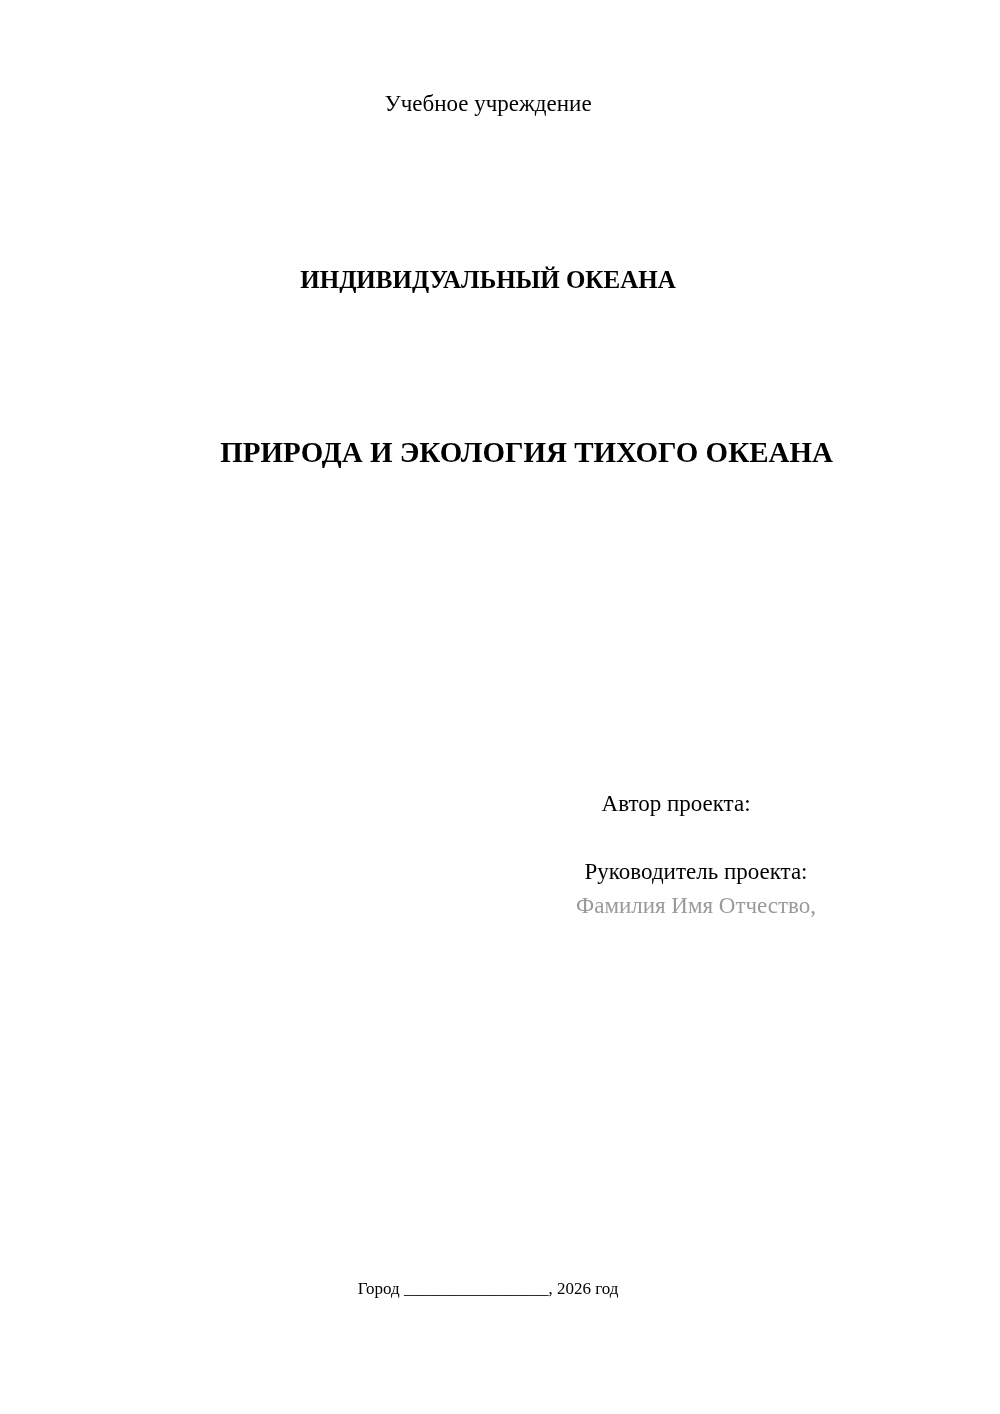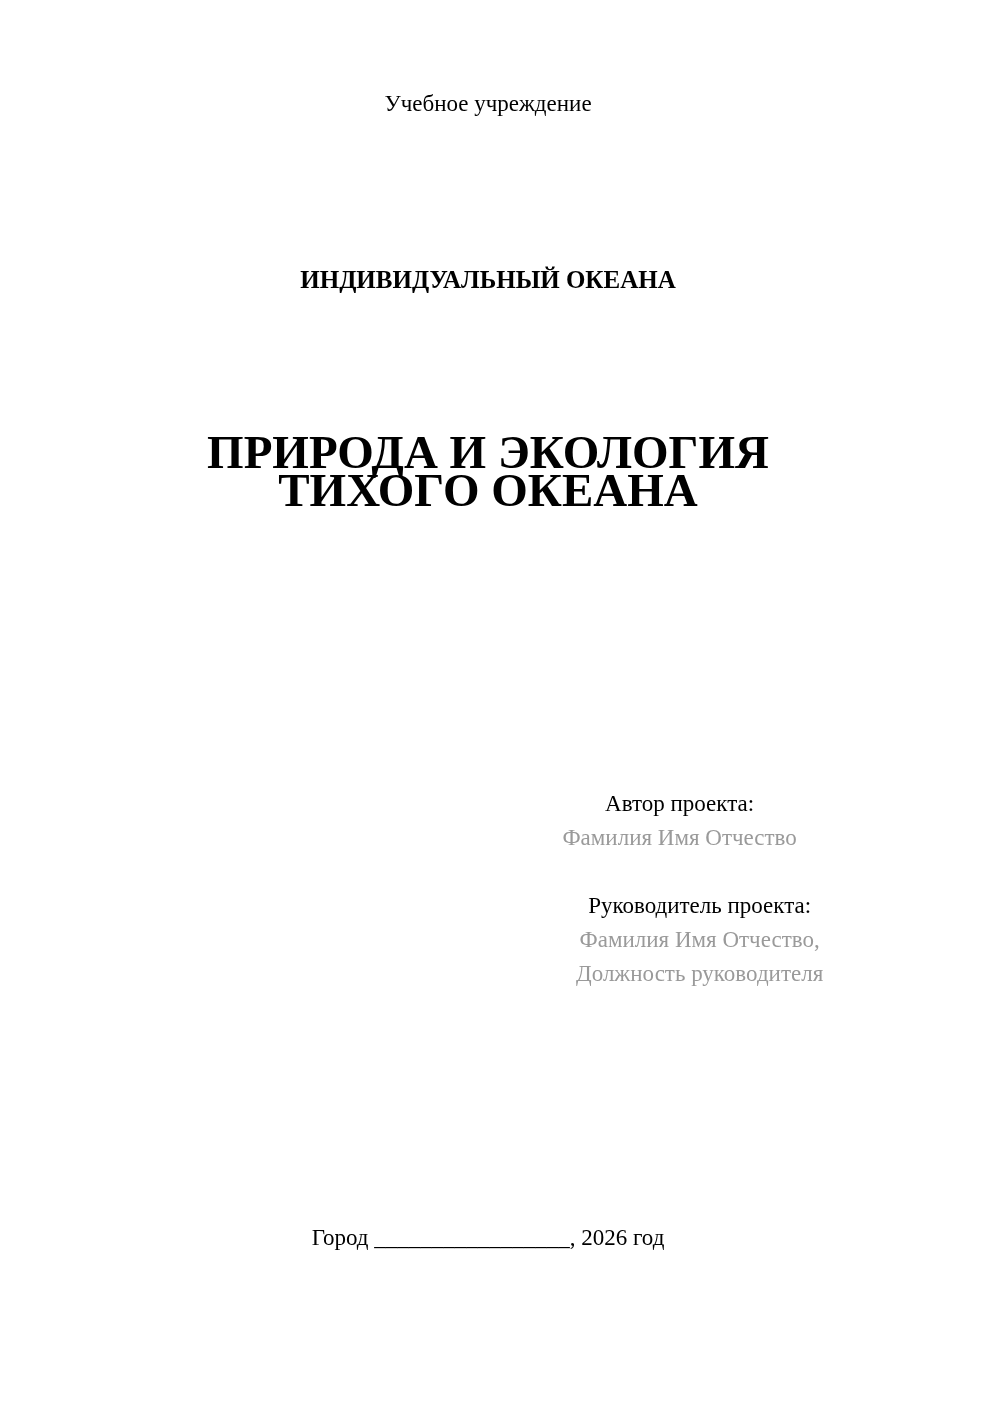--- a/index.html
+++ b/index.html
@@ -30,65 +30,64 @@
   }
   .project-type {
     top: 265px;
     font-size: 25px;
     line-height: 29px;
     font-weight: bold;
   }
   .project-title {
     top: 433px;
     margin: 0;
-    font-size: 47px;
+    font-size: 29px;
     line-height: 38px;
     font-weight: bold;
+    text-align: right;
   }
   .credits-block {
     position: absolute;
     left: 536px;
     top: 787px;
     font-size: 23px;
     line-height: 34px;
     text-align: center;
   }
   .credits-group + .credits-group {
     margin-top: 34px; 
     margin-left: 40px;
   }
   .placeholder {
     color: var(--placeholder-color, #9a9a9a);
   }
   .footer-line {
-    top: 1224px;
-    font-size: 23px;
+    top: 1275px;
+    font-size: 17px;
     line-height: 27px;
   }
 </style>
 </head>
 <body>
 
 <div class="page" style="--text-color: #000000; --placeholder-color: #9a9a9a; --page-bg: #ffffff;">
 
   <div class="centered-band institution">Учебное учреждение</div>
 
   <div class="centered-band project-type">ИНДИВИДУАЛЬНЫЙ ОКЕАНА</div>
 
   <h1 class="centered-band project-title">ПРИРОДА И ЭКОЛОГИЯ ТИХОГО ОКЕАНА</h1>
 
   <div class="credits-block">
     <div class="credits-group">
       <div>Автор проекта:</div>
-      <div class="placeholder">Фамилия Имя Отчество</div>
     </div>
     <div class="credits-group">
       <div>Руководитель проекта:</div>
       <div class="placeholder">Фамилия Имя Отчество,</div>
-      <div class="placeholder">Должность руководителя</div>
     </div>
   </div>
 
   <div class="centered-band footer-line">
     <span>Город</span>
     <span>_________________</span><span>, 2026 год</span>
   </div>
 
 </div>
 

